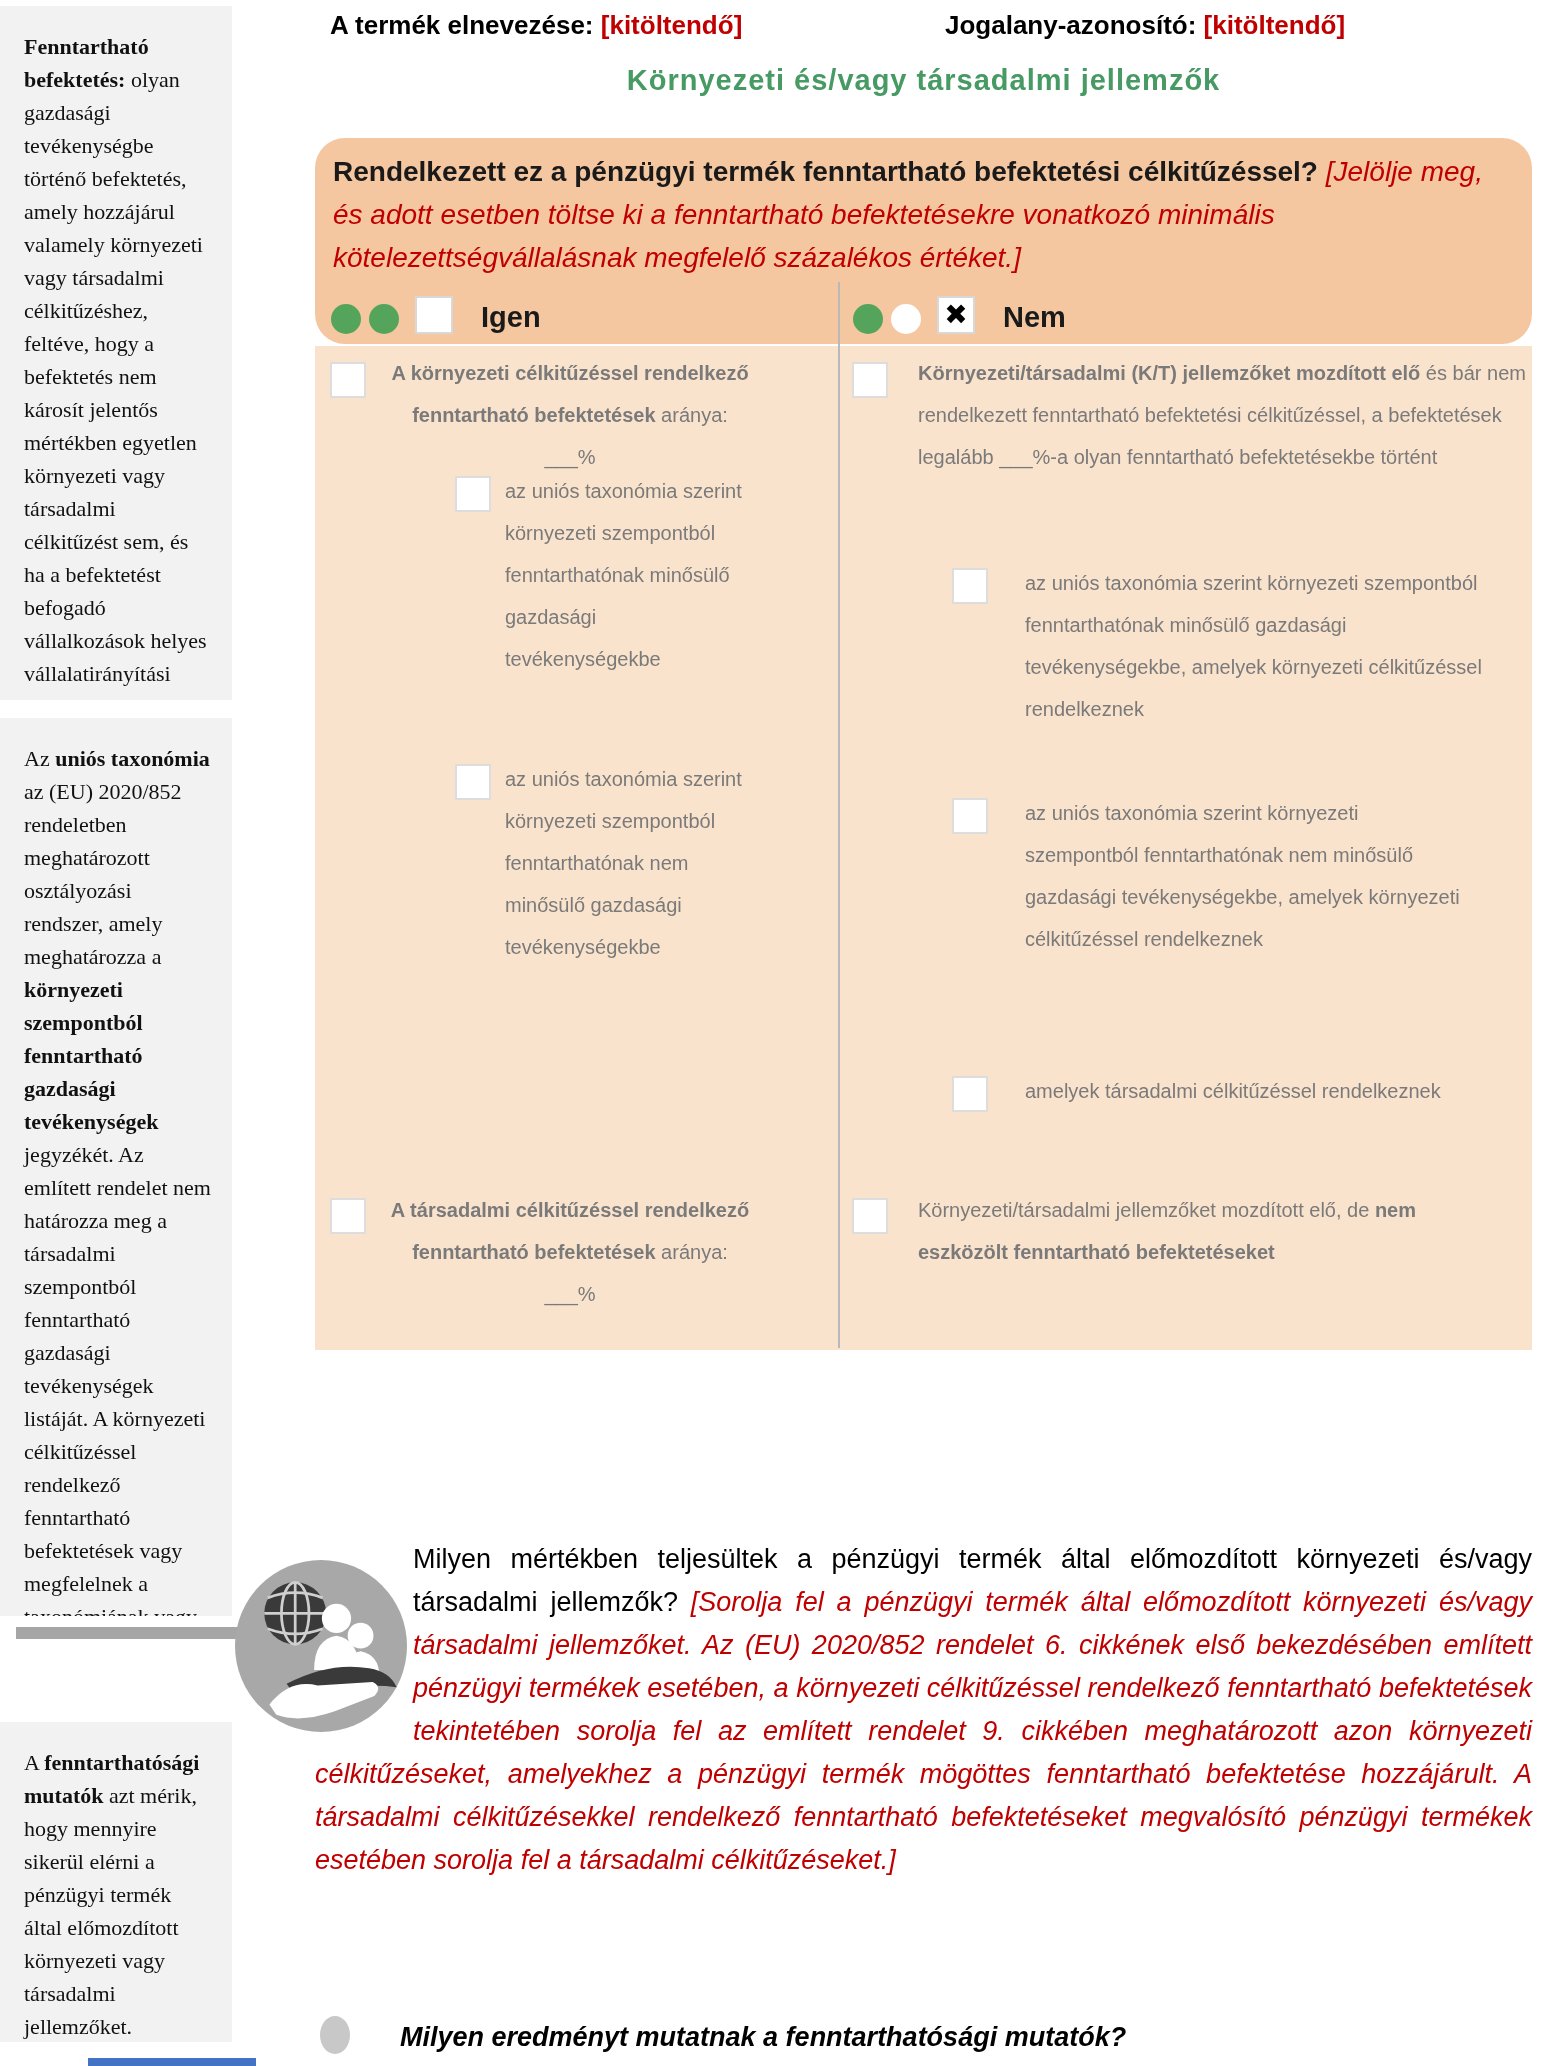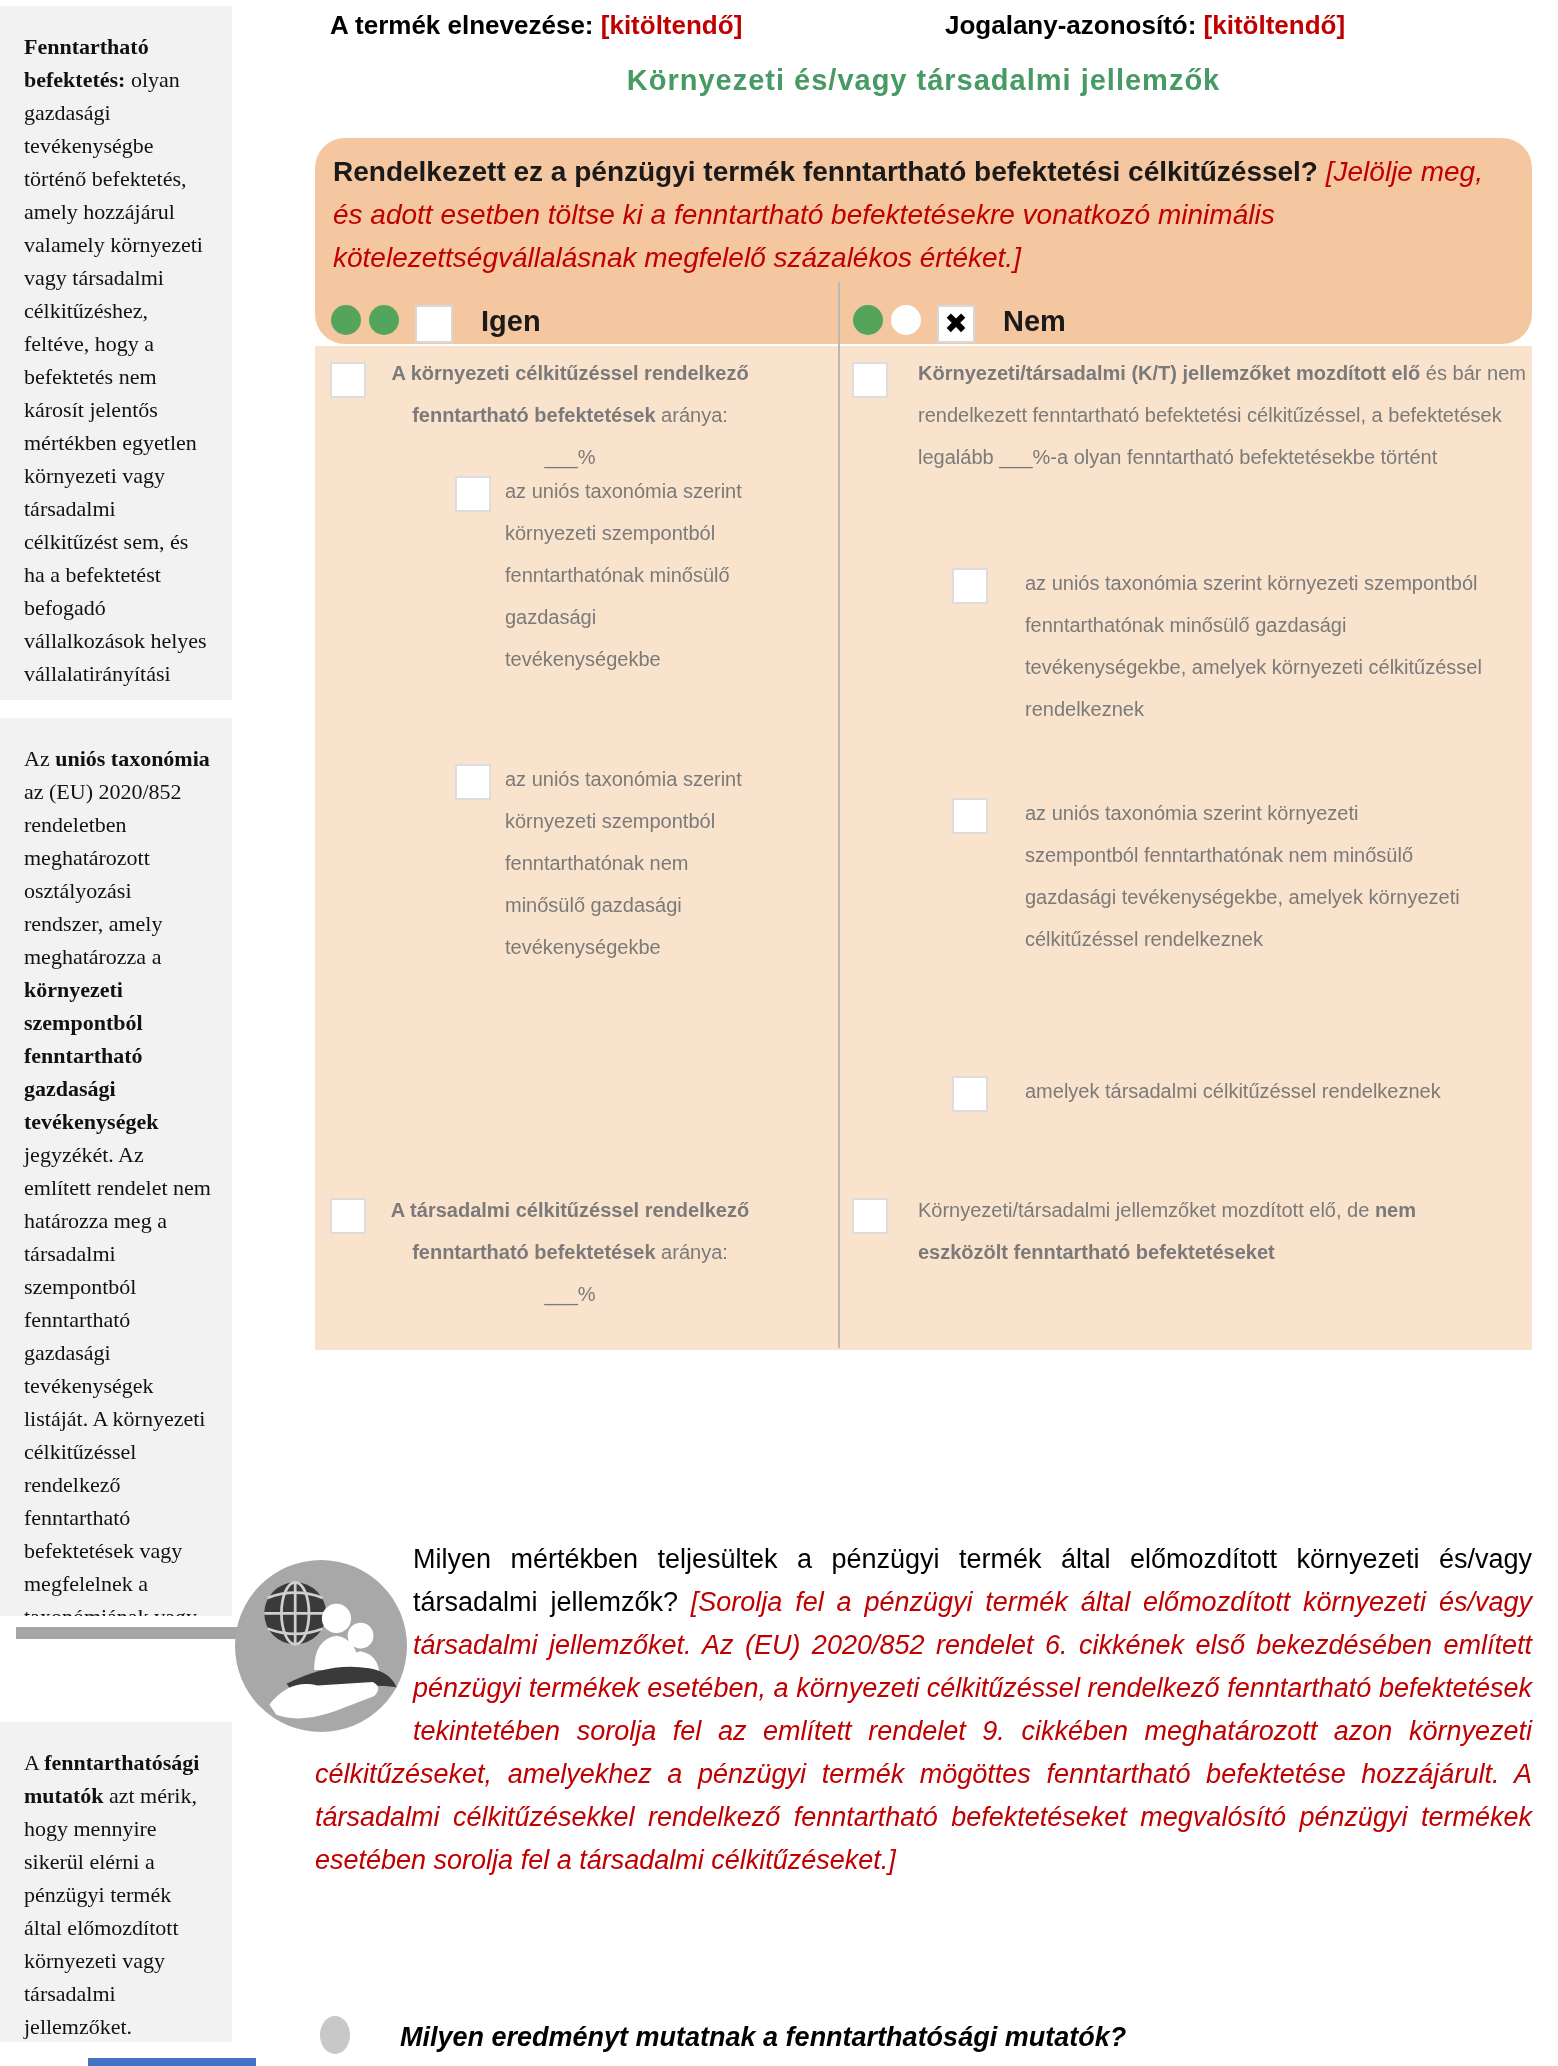--- a/index.html
+++ b/index.html
@@ -27,21 +27,21 @@
   .page-title{position:absolute;left:315px;top:64px;width:1217px;text-align:center;
     font-size:29px;font-weight:bold;color:#479a63;letter-spacing:1px;}
 
   
   .qbox{position:absolute;left:315px;top:138px;width:1217px;height:206px;background:#f5c7a0;
     box-sizing:border-box;padding:12px 18px;border-radius:30px;}
   .qbox .qtext{margin:0;font-size:28px;line-height:43px;}
   .q-main{font-weight:bold;color:#1a1a1a;}
   .q-instr{color:#c00000;font-style:italic;}
   .yn-bar{position:absolute;left:16px;right:0;bottom:10px;height:46px;}
-  .yn-group{position:absolute;top:17px;display:flex;align-items:flex-start;}
+  .yn-group{position:absolute;top:8px;display:flex;align-items:flex-end;}
   .dot{width:30px;height:30px;border-radius:50%;flex:0 0 auto;}
   .dot-green{background:#55a45b;}
   .dot-white{background:#ffffff;}
   .cbx{width:38px;height:38px;background:#fff;border:2px solid #d8d8d8;box-sizing:border-box;
     display:flex;align-items:center;justify-content:center;flex:0 0 auto;}
   .xmark{font-size:28px;font-weight:bold;color:#000;line-height:1;}
   .yn-label{font-size:29px;font-weight:bold;color:#1a1a1a;}
   .g8{margin-left:8px;} .g16{margin-left:16px;} .g28{margin-left:28px;}
 
   .divider{position:absolute;left:838px;top:282px;width:2px;height:1066px;background:#b9b9b9;}

